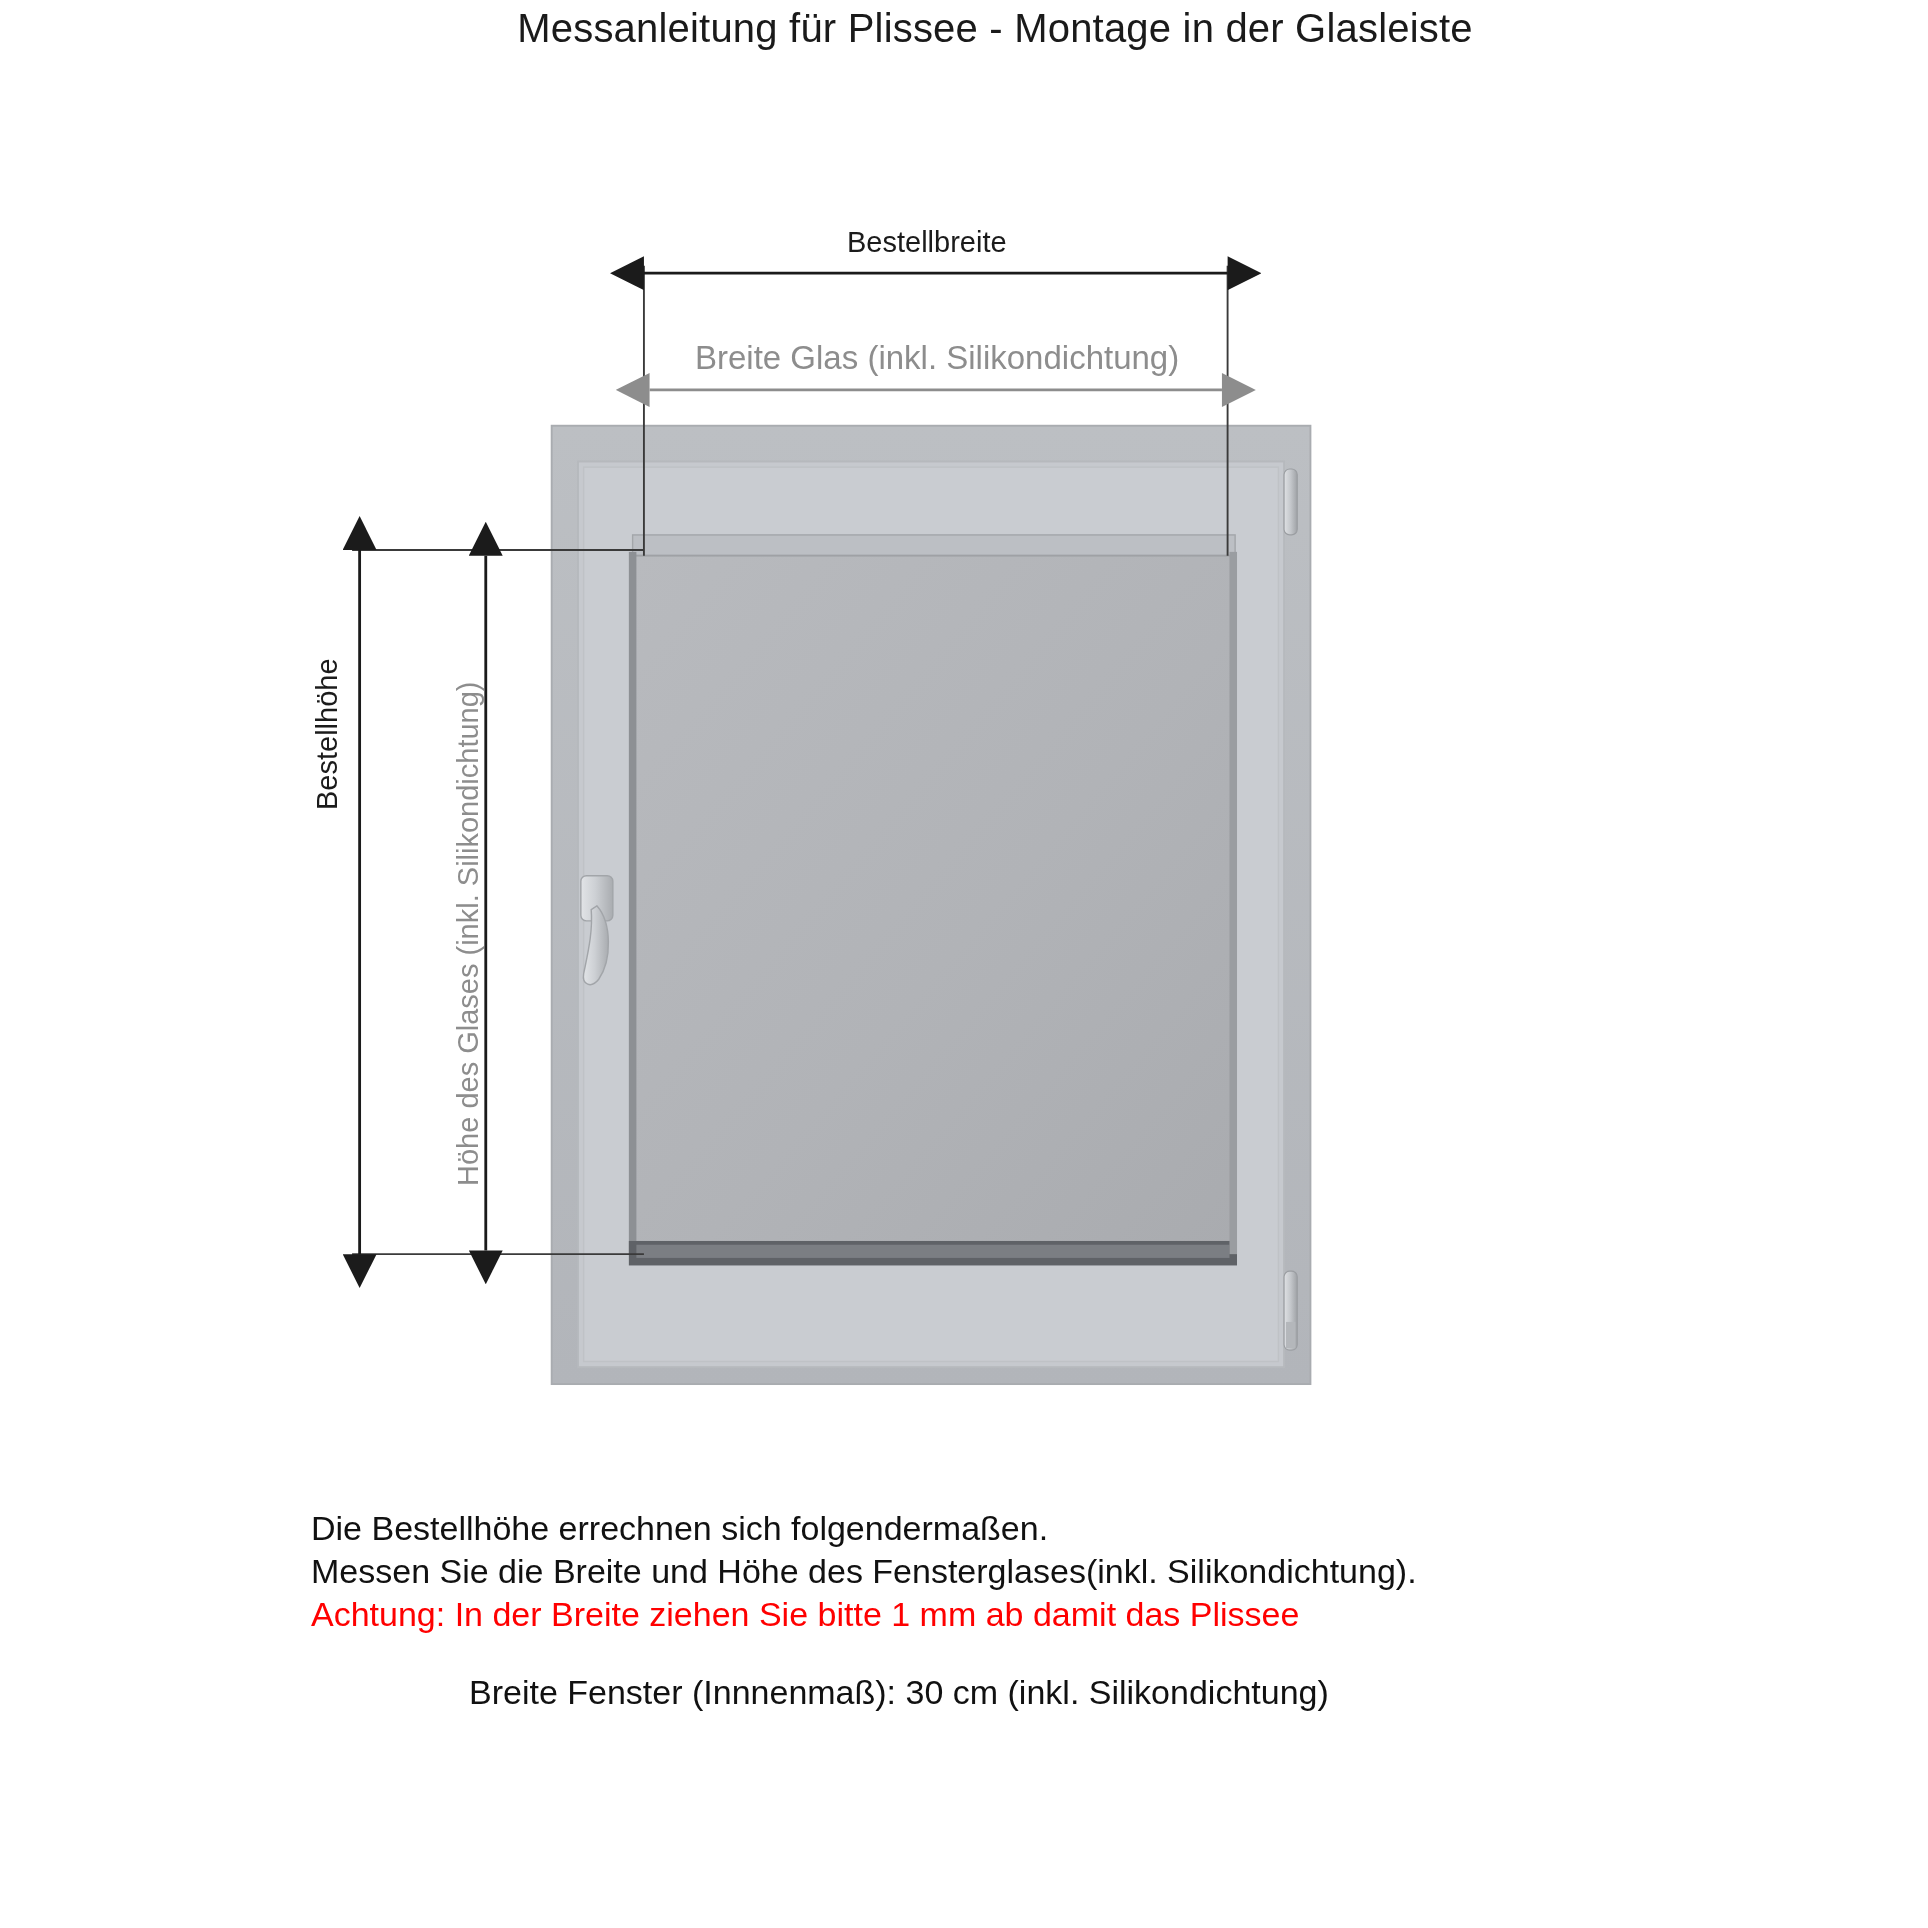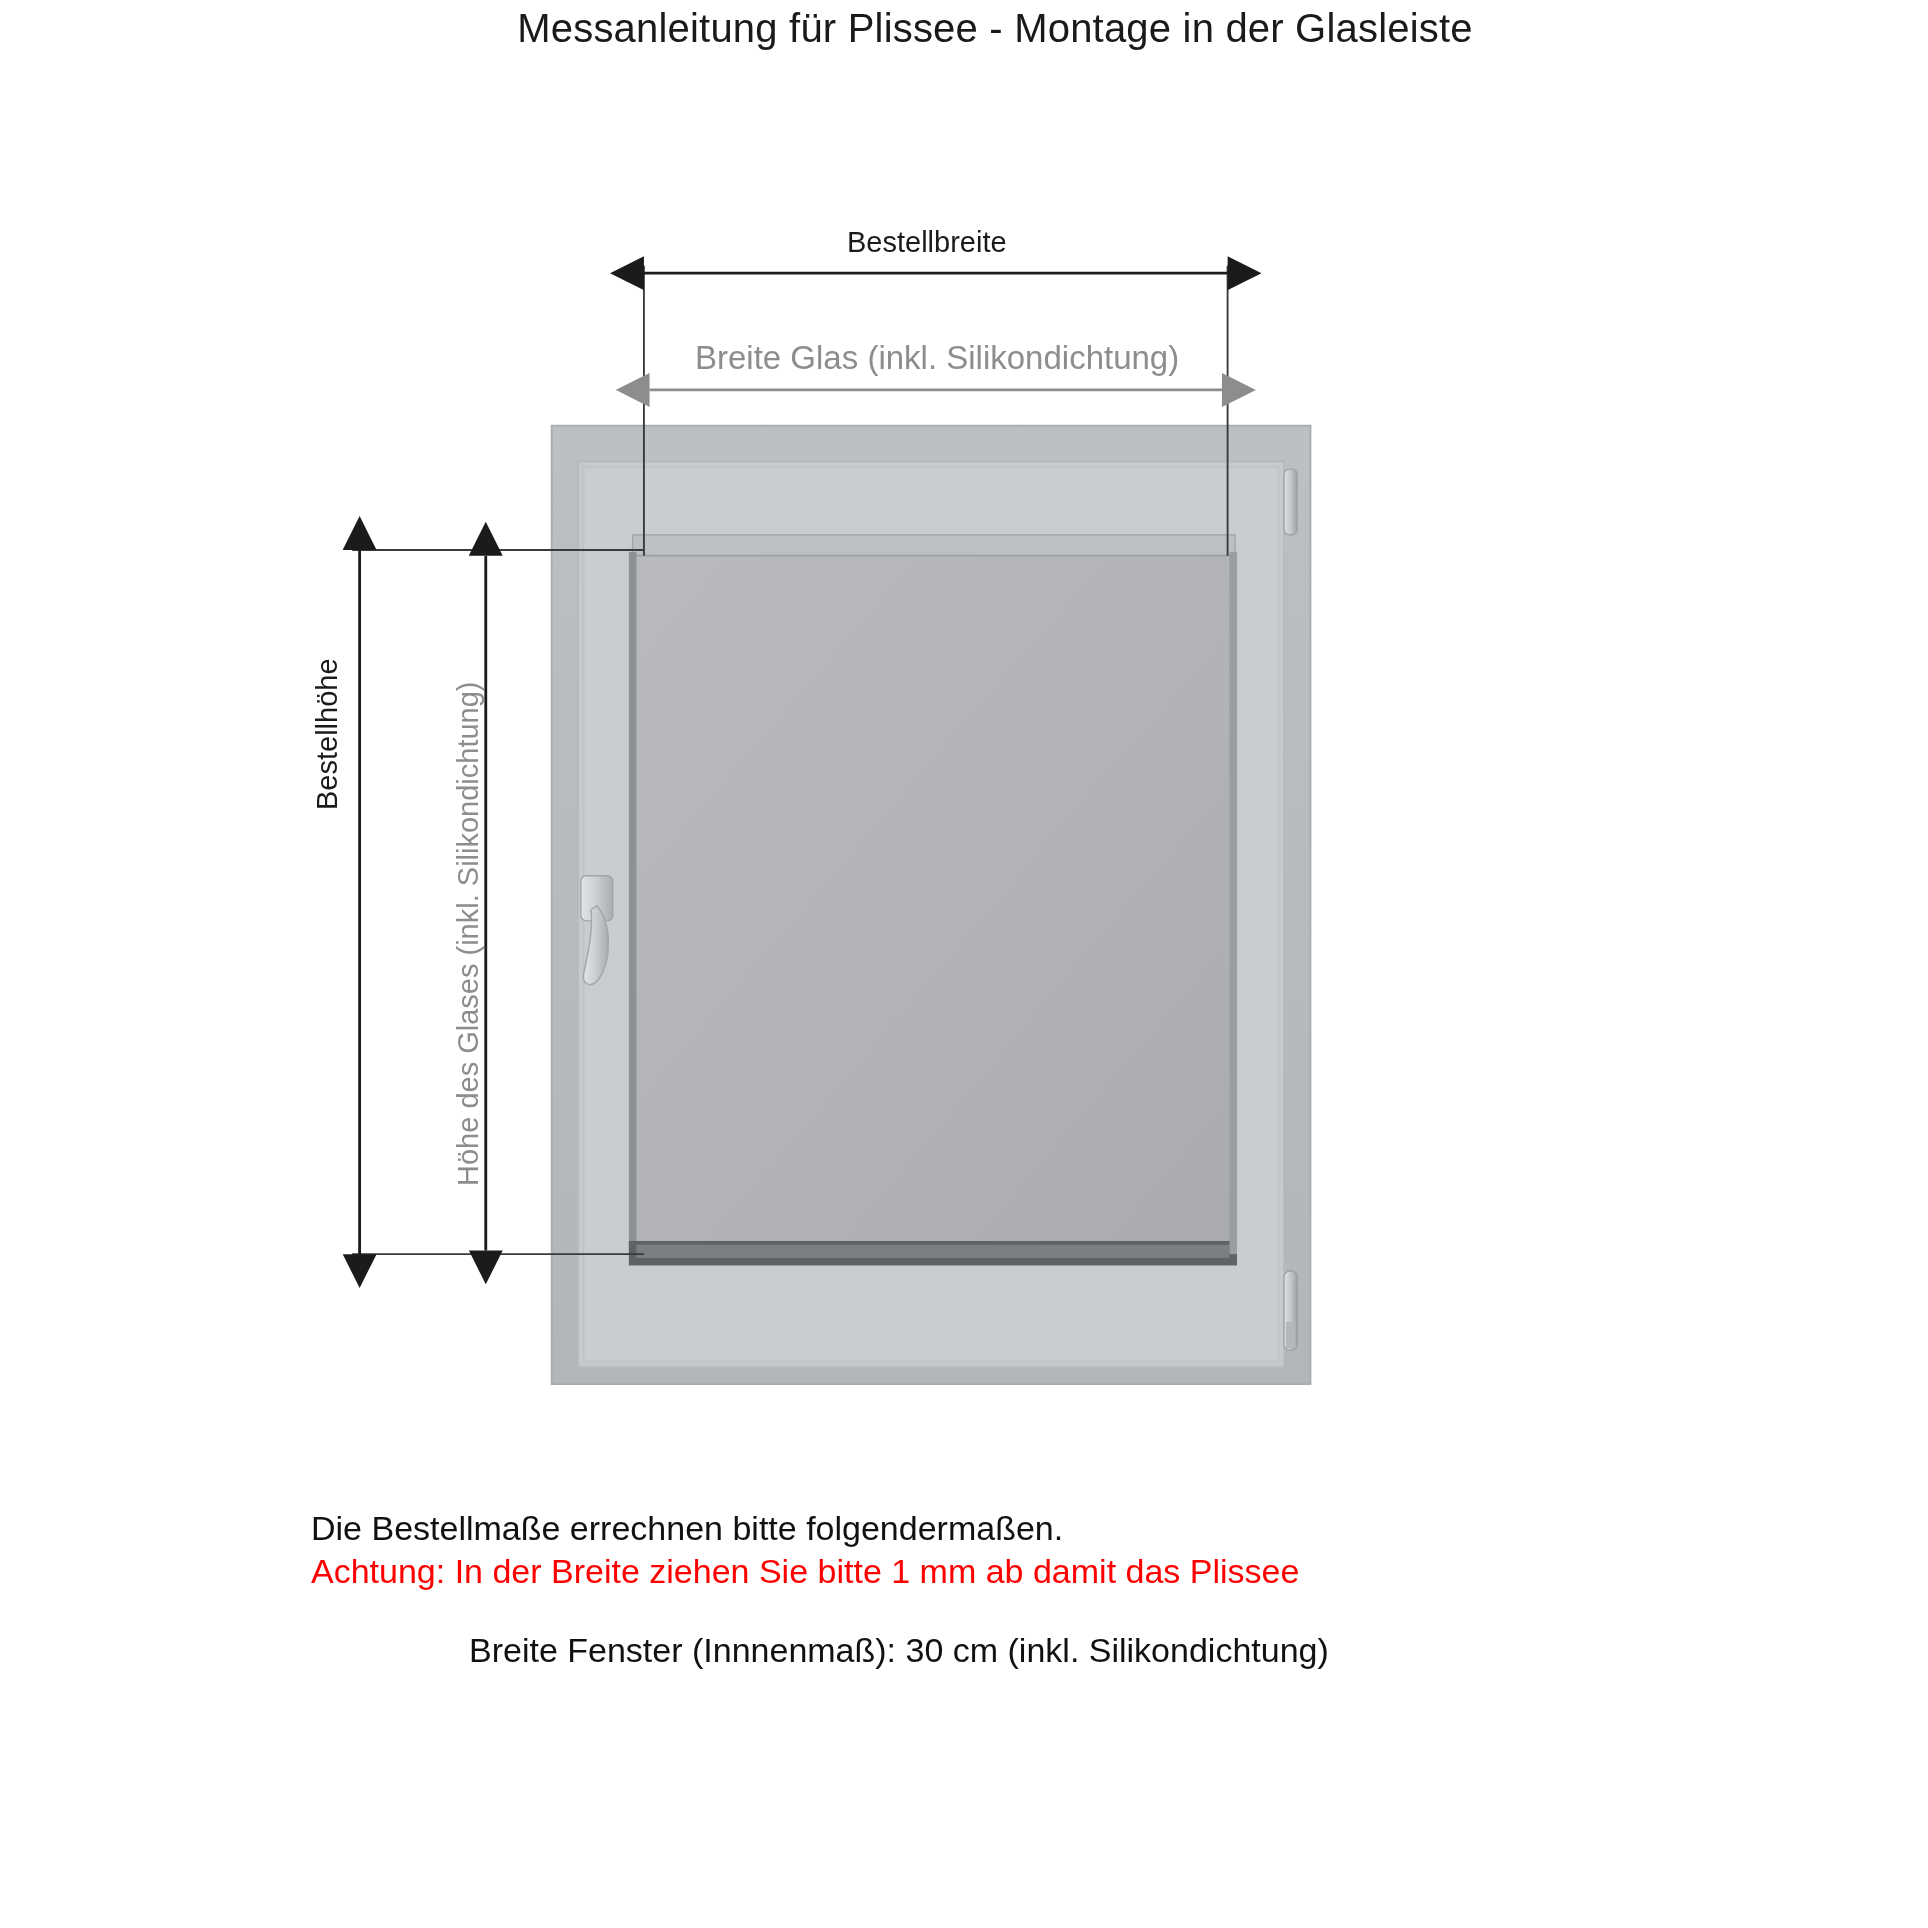--- a/index.html
+++ b/index.html
@@ -203,20 +203,21 @@
       </g>
     </svg>
 
     <div class="lbl lbl-bestellbreite">Bestellbreite</div>
     <div class="lbl lbl-breiteglas">Breite Glas (inkl. Silikondichtung)</div>
     <div class="lbl lbl-bestellhoehe">Bestellhöhe</div>
     <div class="lbl lbl-hoeheglas">Höhe des Glases (inkl. Silikondichtung)</div>
   </div>
 
   <div class="text-block">
-    <div class="line">Die Bestellmaße errechnen bitte folgendermaßen.</div>
+    <div class="line">Die Bestellhöhe errechnen sich folgendermaßen.</div>
+    <div class="line">Messen Sie die Breite und Höhe des Fensterglases(inkl. Silikondichtung).</div>
     <div class="line warn">Achtung: In der Breite ziehen Sie bitte 1 mm ab damit das Plissee</div>
     <div class="spacer"></div>
     <div class="line indent">Breite Fenster (Innnenmaß): 30 cm  (inkl. Silikondichtung)</div>
   </div>
 
 </div>
 
 
 </body></html>

